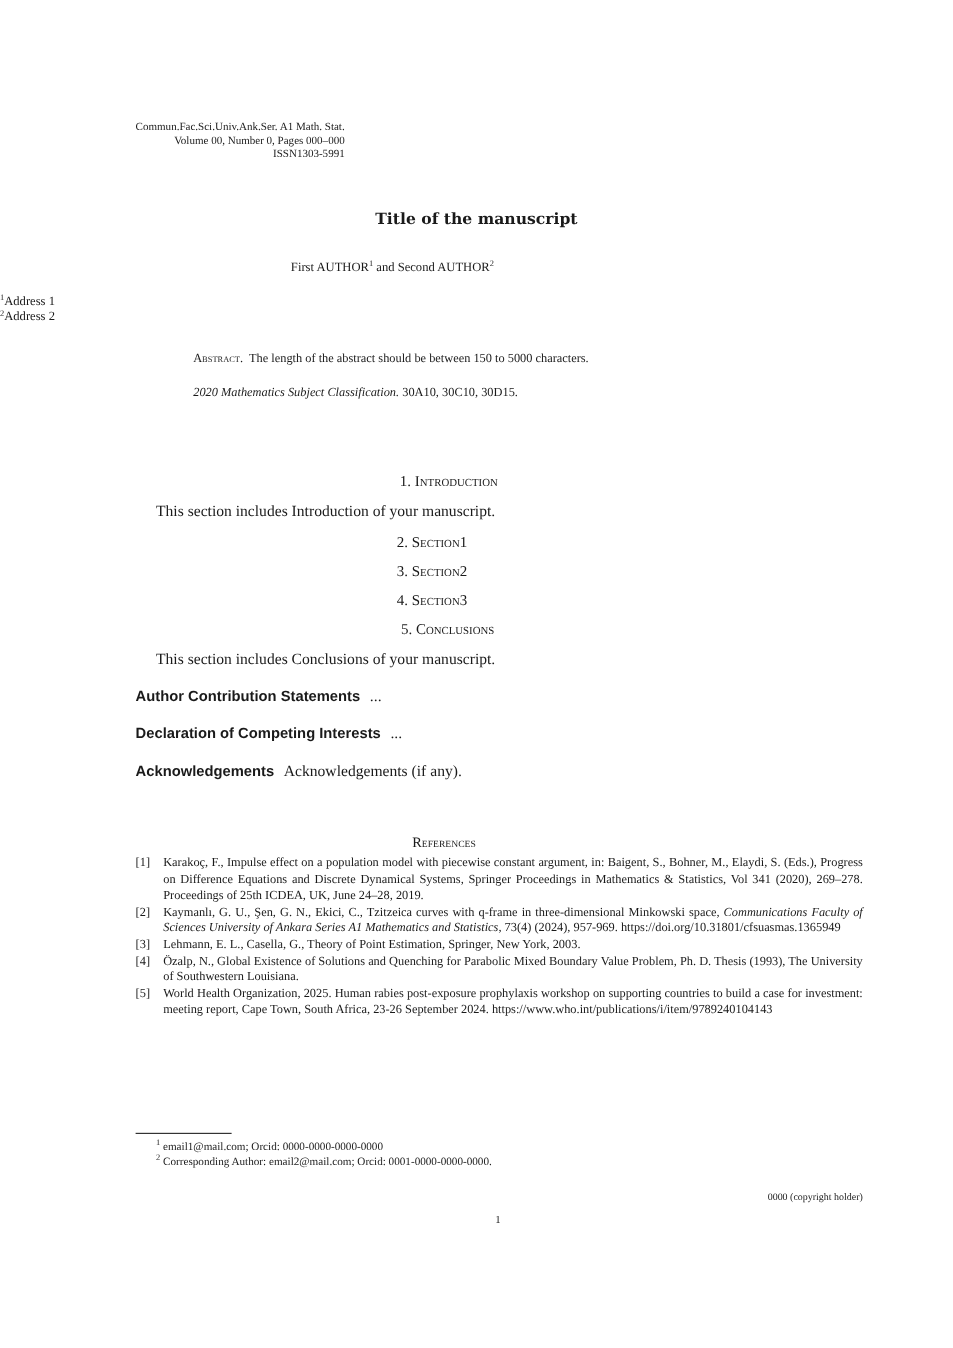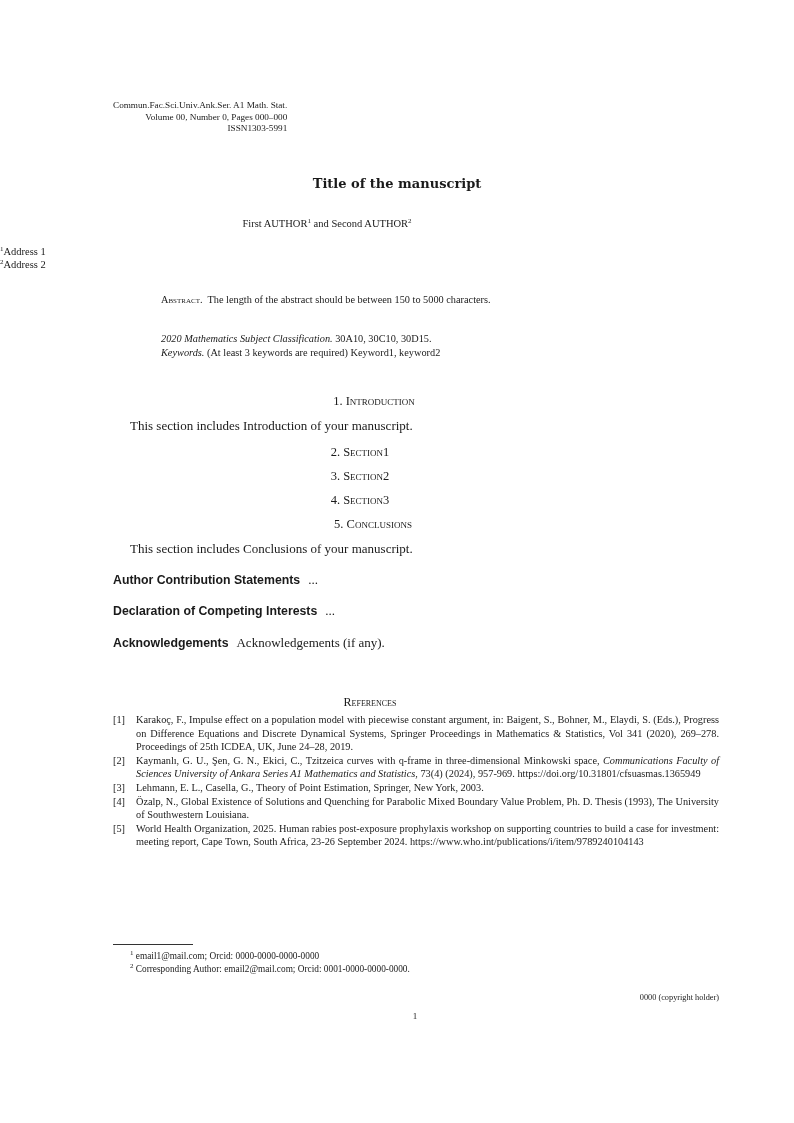--- a/index.html
+++ b/index.html
@@ -10,21 +10,21 @@
   }
   .abs { position: absolute; }
   .sc { font-variant: small-caps; }
   .journal-header { left: 113px; top: 100px; font-size: 9.2px; line-height: 11.5px; font-family: "Liberation Serif", serif; text-align: right; }
   .journal-header div { white-space: nowrap; }
   .title { left: 0; width: 794px; top: 176px; text-align: center; font-weight: bold; font-size: 13px; font-family: "DejaVu Serif", serif; }
   .authors { left: 0; width: 654px; top: 218px; text-align: center; font-size: 10.5px; font-family: "Liberation Serif", serif; }
   .addresses { left: 0; width: 794px; top: 245px; font-size: 10.5px; line-height: 13px; font-family: "Liberation Serif", serif; }
   sup { font-size: 7px; vertical-align: 4px; line-height: 0; }
   .abstract { left: 161px; top: 294px; font-size: 10.3px; font-family: "Liberation Serif", serif; white-space: nowrap; }
-  .msc { left: 161px; top: 321px; font-size: 10.3px; line-height: 14px; font-family: "Liberation Serif", serif; white-space: nowrap; margin-top: 11px; }
+  .msc { left: 161px; top: 321px; font-size: 10.3px; line-height: 14px; font-family: "Liberation Serif", serif; white-space: nowrap; }
   .italic { font-style: italic; }
   .sec-heading { left: 0; width: 648px; text-align: center; font-size: 12.5px; font-family: "Liberation Serif", serif; }
   .sec-heading .wrap { display: inline-block; padding-left: 100px; }
   .para { left: 130px; font-size: 13px; font-family: "Liberation Serif", serif; white-space: nowrap; }
   .bold-para { left: 113px; font-size: 13px; font-family: "Liberation Serif", serif; white-space: nowrap; }
   .bold-para b { font-family: Liberation Sans, sans-serif; font-size: 12.3px; margin-right: 8px; }
   .refs-title { left: 0; width: 720px; top: 695px; text-align: center; font-size: 12px; font-family: "Liberation Serif", serif; padding-left: 20px; box-sizing: border-box; }
   .refs { left: 113px; top: 713px; width: 606px; font-size: 10.3px; line-height: 13.6px; font-family: "Liberation Serif", serif; }
   .ref { display: flex; }
   .ref-num { width: 23px; flex: 0 0 23px; }
@@ -54,21 +54,20 @@
   <div><sup>2</sup><span>Address 2</span></div>
 </div>
 
 <div class="abs abstract">
   <span class="sc">Abstract.</span>&nbsp;
   <span>The length of the abstract should be between 150 to 5000 characters.</span>
 </div>
 
 <div class="abs msc">
   <div><span class="italic">2020 Mathematics Subject Classification.</span> <span>30A10, 30C10, 30D15.</span></div>
-  <div><span class="italic">Keywords.</span> <span>(At least 3 keywords are required) Keyword1, keyword2</span></div>
 </div>
 
 <div class="abs sec-heading" style="top:394px"><span class="wrap"><span>1.</span> <span class="sc">Introduction</span></span></div>
 <div class="abs para" style="top:418px">This section includes Introduction of your manuscript.</div>
 
 <div class="abs sec-heading" style="top:445px"><span class="wrap" style="padding-left:72px"><span>2.</span> <span class="sc">Section1</span></span></div>
 <div class="abs sec-heading" style="top:469px"><span class="wrap" style="padding-left:72px"><span>3.</span> <span class="sc">Section2</span></span></div>
 <div class="abs sec-heading" style="top:493px"><span class="wrap" style="padding-left:72px"><span>4.</span> <span class="sc">Section3</span></span></div>
 <div class="abs sec-heading" style="top:517px"><span class="wrap" style="padding-left:98px"><span>5.</span> <span class="sc">Conclusions</span></span></div>
 <div class="abs para" style="top:541px">This section includes Conclusions of your manuscript.</div>

